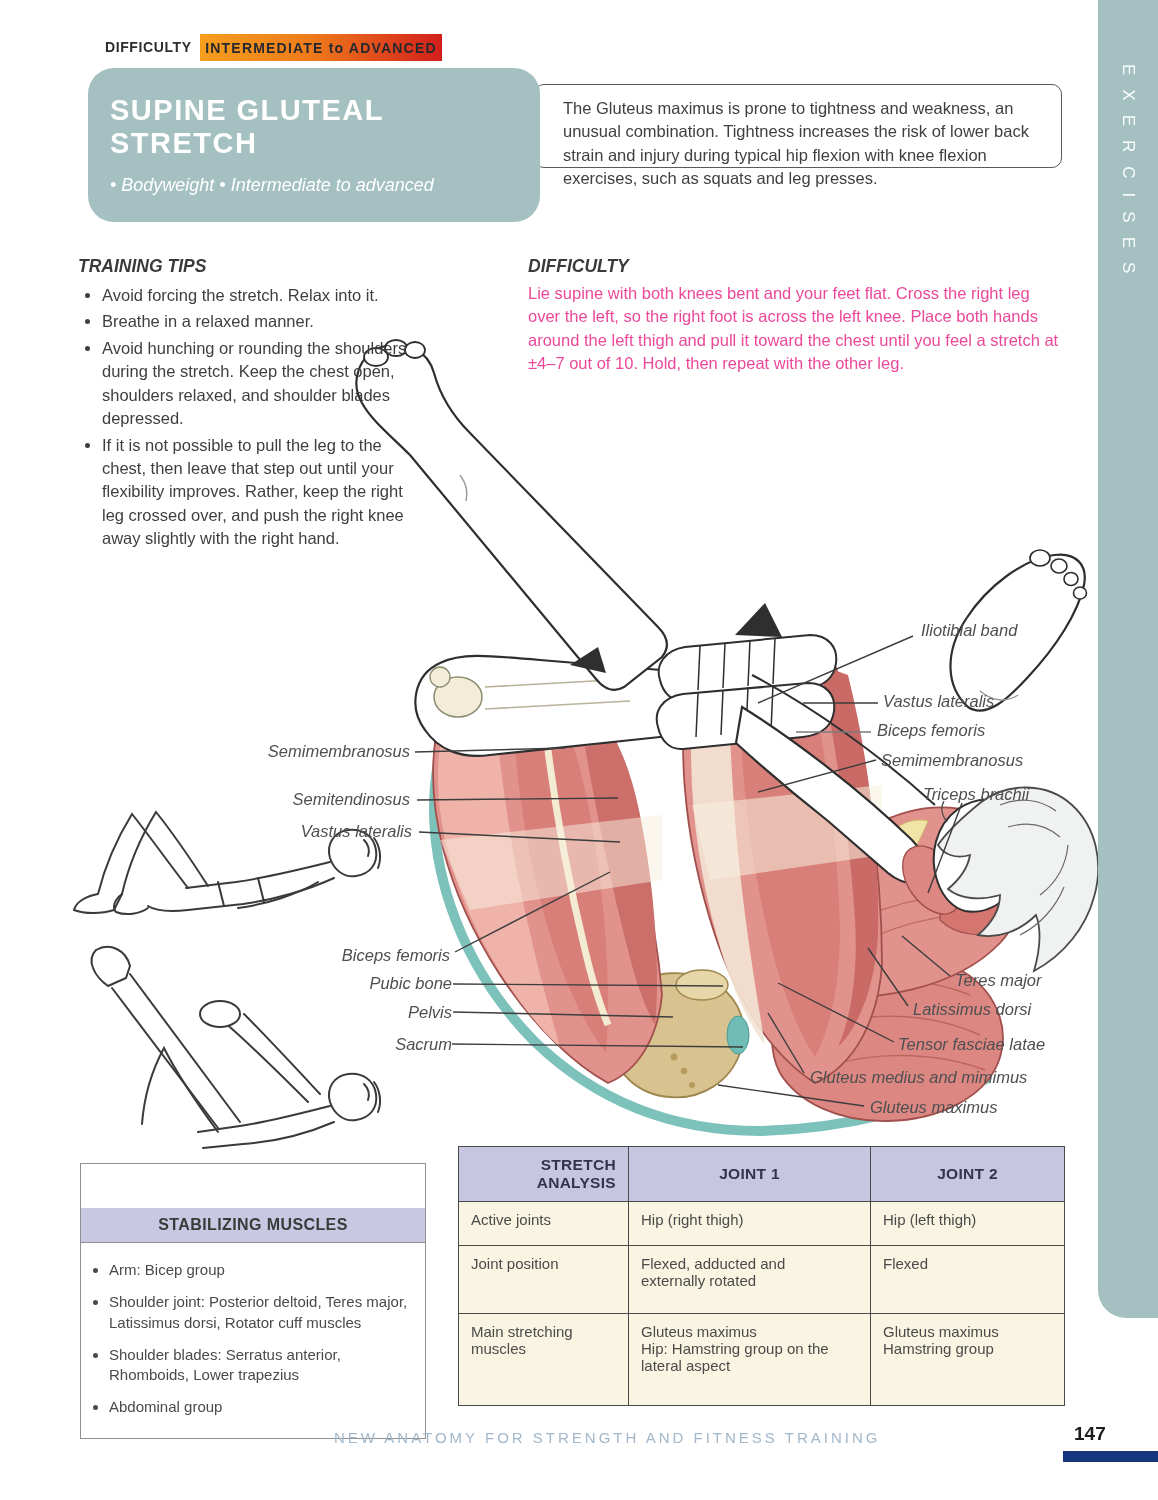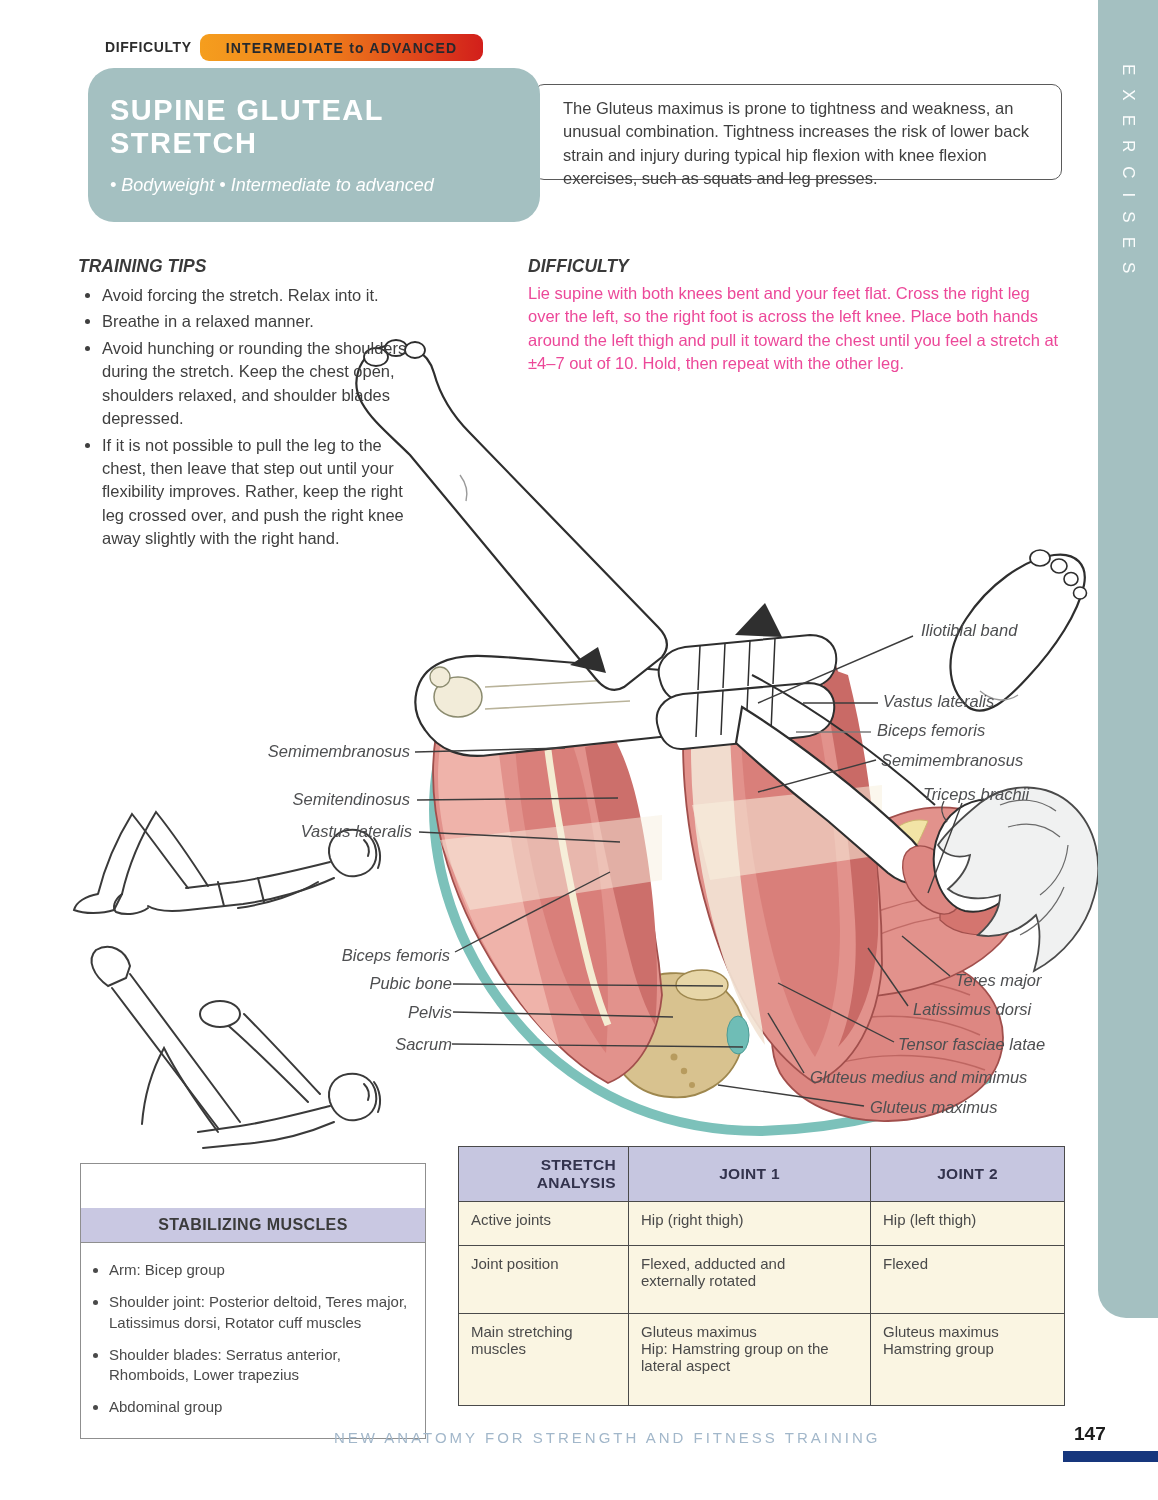--- a/index.html
+++ b/index.html
@@ -12,32 +12,32 @@
     overflow: hidden;
   }
   
   .side-tab { position:absolute; right:0; top:0; width:60px; height:1318px;
     background:#a4c0c1; border-bottom-left-radius:28px; z-index:1; }
   .side-tab .v-text { position:absolute; top:64px; left:50%; transform:translateX(-50%);
     writing-mode:vertical-lr; letter-spacing:14px; font-size:17px; color:#fbfdfd; }
   
   .diff-label { position:absolute; left:105px; top:39px; font-weight:bold;
     font-size:14px; letter-spacing:.6px; color:#2c2c2c; z-index:3; }
-  .diff-badge { position:absolute; left:200px; top:34px; width:283px; height:27px;
+  .diff-badge { position:absolute; left:200px; top:34px; width:242px; height:27px;
     background:linear-gradient(90deg,#f59e1e 0%,#ef7c1b 45%,#d21f1b 100%);
     display:flex; align-items:center; justify-content:center;
-    font-weight:bold; font-size:14px; letter-spacing:1.2px; color:#26292e; z-index:3;border-radius:9px; }
+    font-weight:bold; font-size:14px; letter-spacing:1.2px; color:#26292e; z-index:3; }
   
   .title-card { position:absolute; left:88px; top:68px; width:452px; height:154px;
     background:#a4c0c1; border-radius:26px; z-index:2; padding:26px 18px 0 22px; }
   .title-card h1 { font-size:29px; letter-spacing:1.5px; color:#ffffff; font-weight:bold; }
   .title-card .sub { margin-top:12px; font-style:italic; font-size:18px;
     line-height:1.55; color:#ffffff; }
   
-  .intro-box { position:absolute; left:534px; top:84px; width:528px; height:96px;
+  .intro-box { position:absolute; left:534px; top:84px; width:528px; height:84px;
     border:1.6px solid #5a5a5a; border-radius:10px; background:#fff; z-index:1;
     padding:12px 16px 10px 28px; font-size:16.5px; line-height:1.42; color:#3f3f3f; }
   
   .sec-h { font-style:italic; font-weight:bold; font-size:17.5px; color:#3a3a3a; }
   .tips { position:absolute; left:78px; top:256px; width:338px; z-index:3; }
   .tips ul { margin:7px 0 0 24px; font-size:16.5px; line-height:1.42; color:#3f3f3f; }
   .tips li { margin-bottom:3px; }
   .desc { position:absolute; left:528px; top:256px; width:536px; z-index:3; }
   .desc p { margin-top:5px; font-size:16.5px; line-height:1.42; color:#ec4899; }
   

